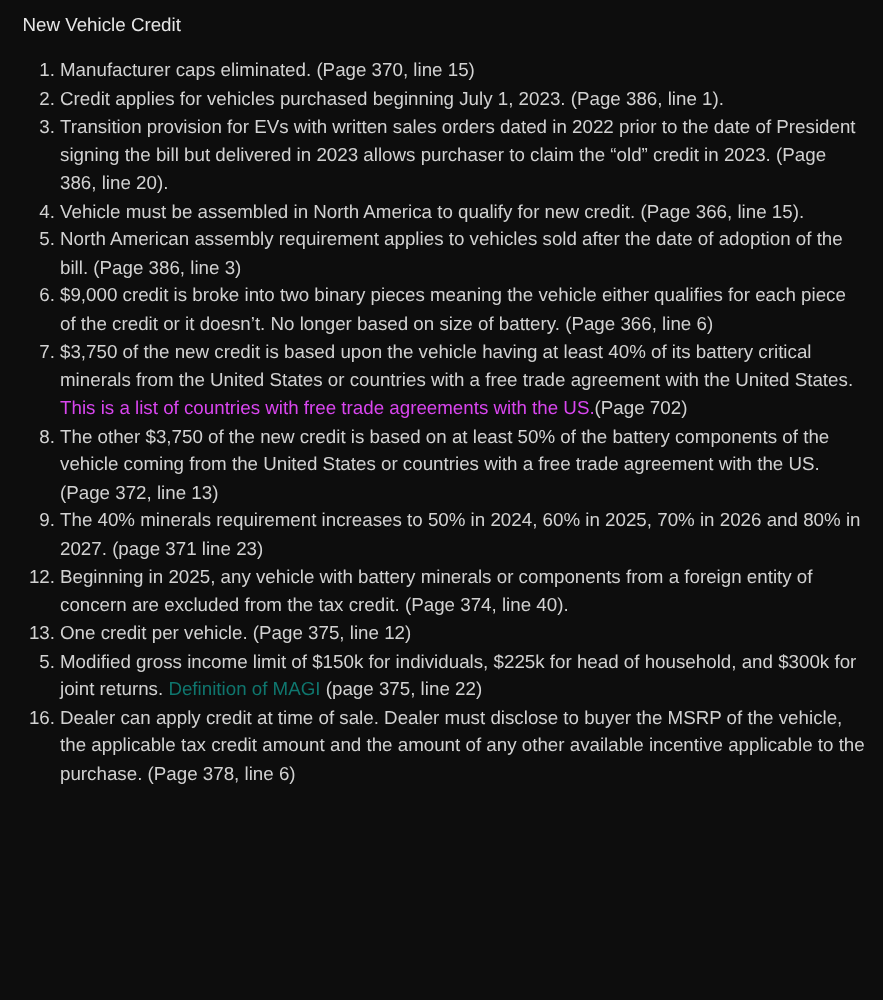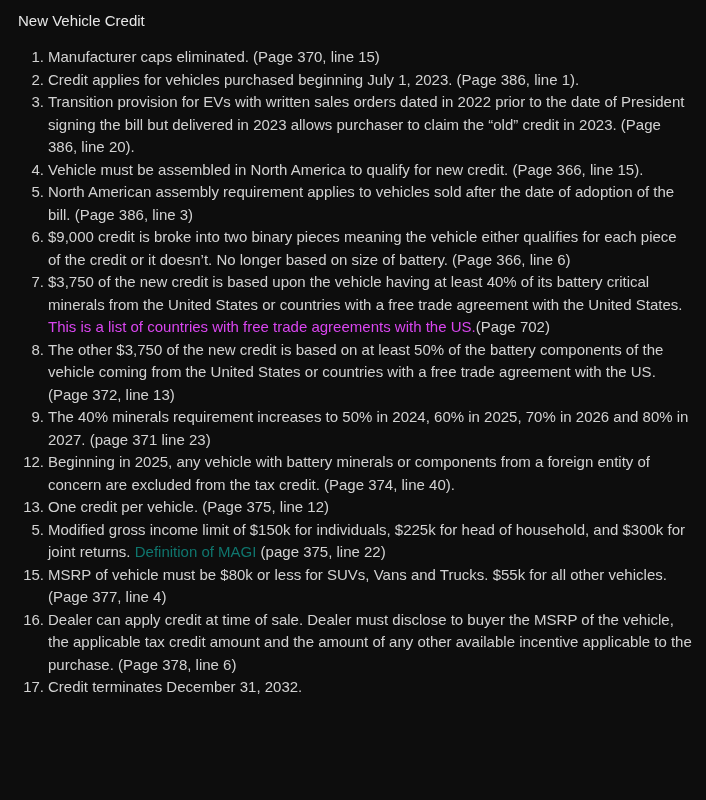--- a/index.html
+++ b/index.html
@@ -102,25 +102,17 @@
       </li>
       <li class="item">
         <span class="num">13.</span>
         <span class="body"><span>One credit per vehicle. (Page 375, line 12)</span></span>
       </li>
       <li class="item">
         <span class="num">5.</span>
         <span class="body"><span>Modified gross income limit of $150k for individuals, $225k for head of household, and $300k for joint returns. </span><a class="link" href="#" style="color: #0f766e;">Definition of MAGI</a><span> (page 375, line 22)</span></span>
       </li>
       <li class="item">
-        <span class="num">15.</span>
-        <span class="body"><span>MSRP of vehicle must be $80k or less for SUVs, Vans and Trucks. $55k for all other vehicles. (Page 377, line 4)</span></span>
-      </li>
-      <li class="item">
         <span class="num">16.</span>
         <span class="body"><span>Dealer can apply credit at time of sale. Dealer must disclose to buyer the MSRP of the vehicle, the applicable tax credit amount and the amount of any other available incentive applicable to the purchase. (Page 378, line 6)</span></span>
-      </li>
-      <li class="item">
-        <span class="num">17.</span>
-        <span class="body"><span>Credit terminates December 31, 2032.</span></span>
       </li>
     </ol>
 </div>
 
 </body></html>

